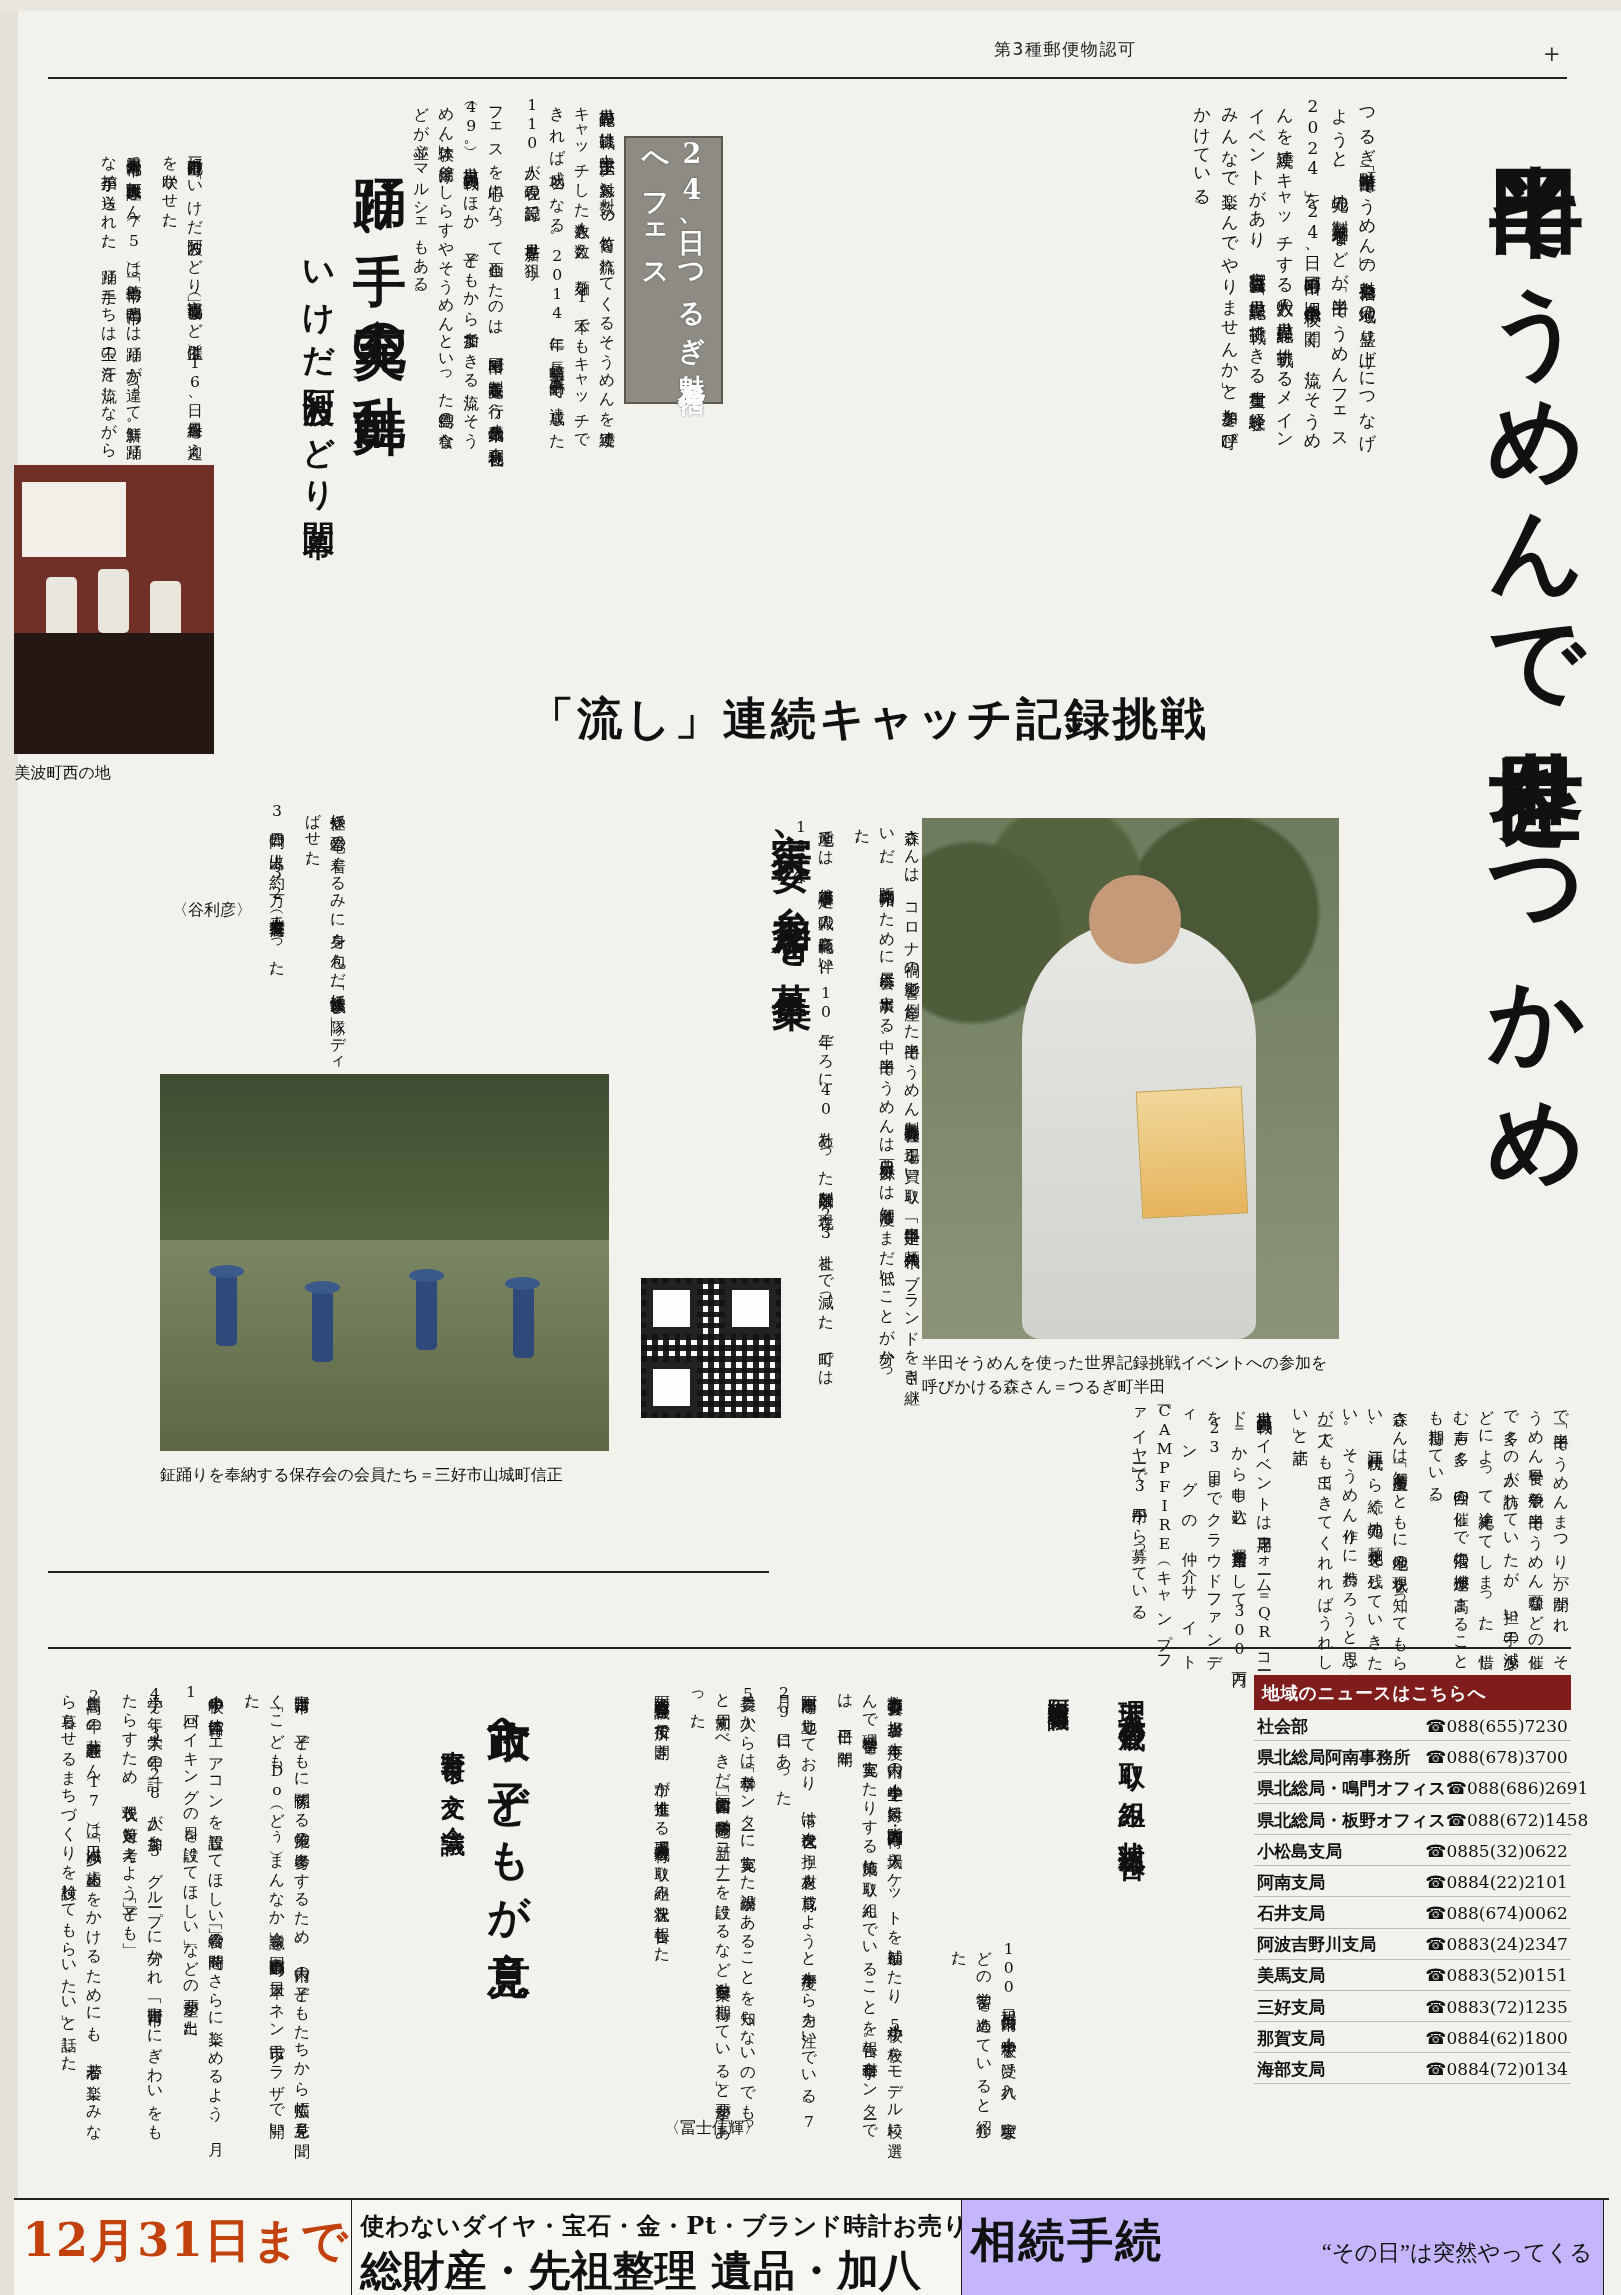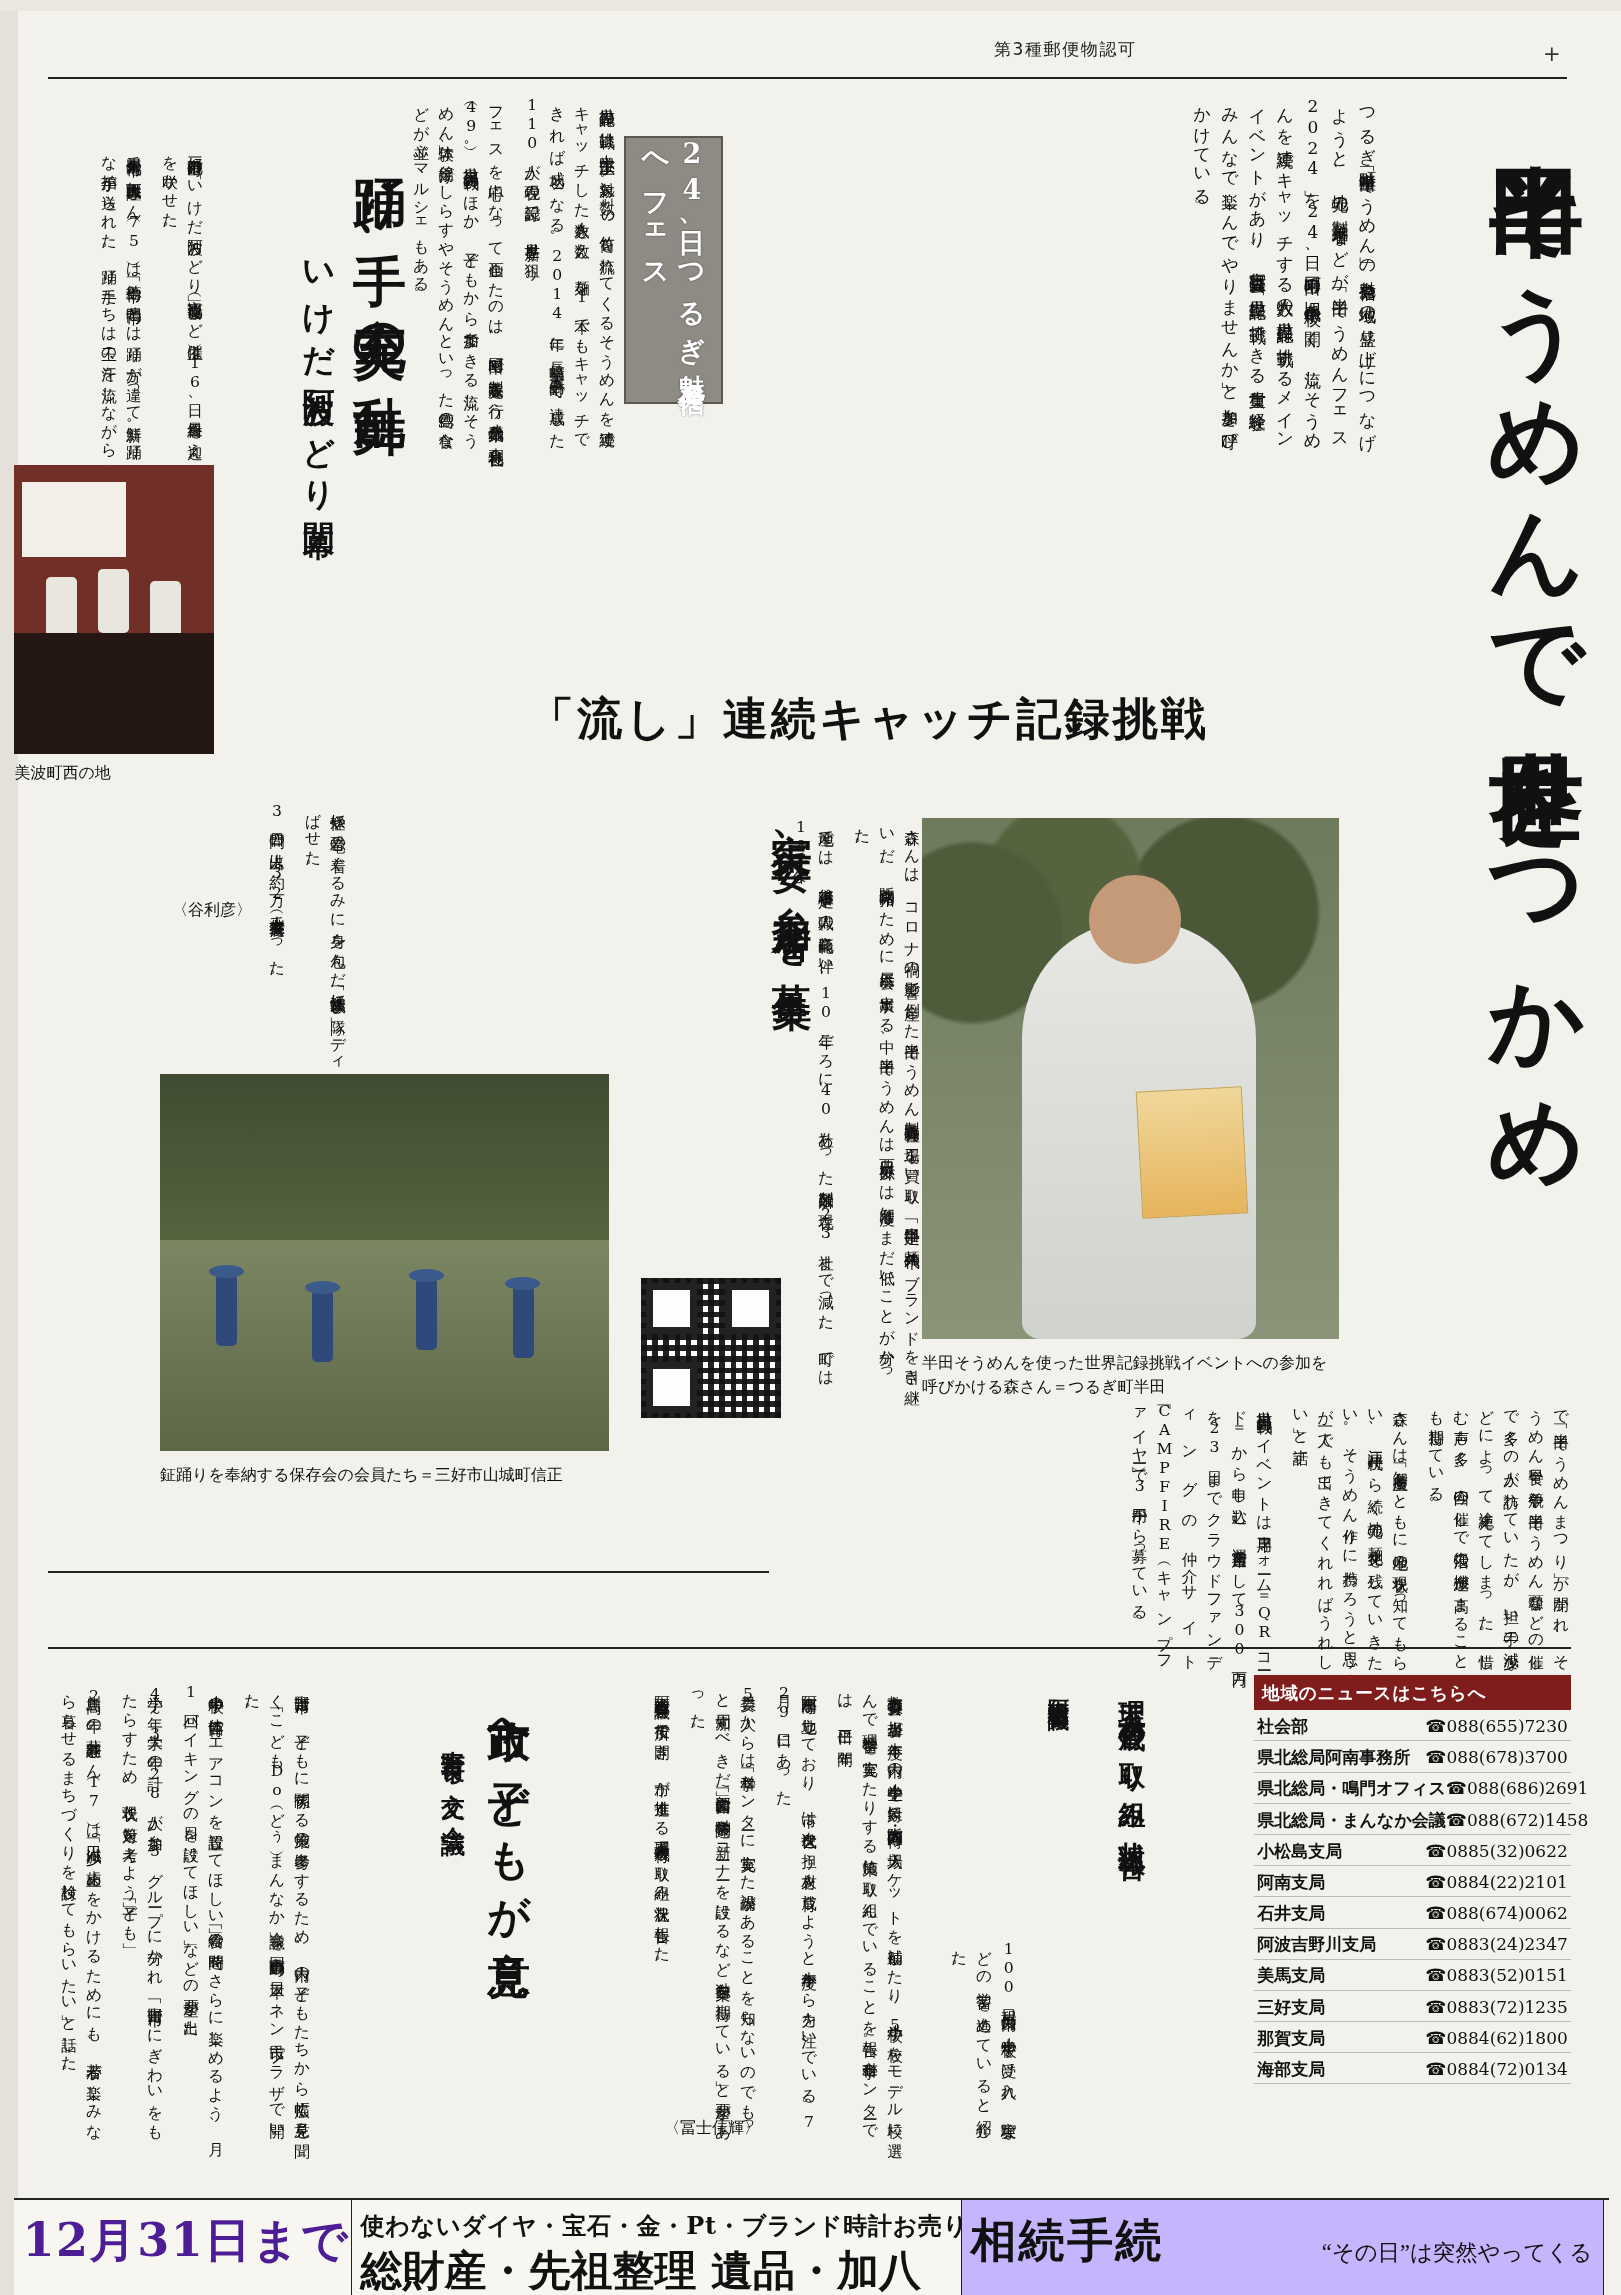--- a/index.html
+++ b/index.html
@@ -209,21 +209,21 @@
   }
   .ad{border-right:1.6px solid #222;height:100%;position:relative;}
   .ad .t{
     position:absolute;left:8px;top:9.6px;right:8px;
     font-family:"DejaVu Serif","Liberation Serif",serif;font-weight:bold;
     color:#111;white-space:nowrap;
   }
   #ad1{width:337px;background:#f7f6f1;}
   #ad2{width:609px;background:#f7f6f1;}
   #ad3{width:641px;background:#c4b5fd;}
-  #ad1 .t{font-size:46px;letter-spacing:1.6px;color:#4c1d95;}
+  #ad1 .t{font-size:46px;letter-spacing:1.6px;color:#c2410c;}
   #ad2 .t{font-size:24px;letter-spacing:0.8px;}
   #ad2 .t2{position:absolute;left:8px;top:43px;font-size:42px;font-weight:bold;font-family:"DejaVu Serif","Liberation Serif",serif;}
   #ad3 .t{font-size:46px;letter-spacing:2.4px;}
   #ad3 .t2{position:absolute;right:11.2px;top:37px;font-size:22.4px;font-family:Liberation Serif, serif;}
 
   
   #div-lower{position:absolute;left:48px;top:1647px;width:1523px;height:1.6px;background:#222;}
   #div-lower2{position:absolute;left:48px;top:1571px;width:721px;height:1.6px;background:#222;}
 
   
@@ -410,21 +410,21 @@
       </div>
       <div class="row">
         <span class="nm">県北総局阿南事務所</span>
         <span class="tel">☎088(678)3700</span>
       </div>
       <div class="row">
         <span class="nm">県北総局・鳴門オフィス</span>
         <span class="tel">☎088(686)2691</span>
       </div>
       <div class="row">
-        <span class="nm">県北総局・まんなか会議</span>
+        <span class="nm">県北総局・板野オフィス</span>
         <span class="tel">☎088(672)1458</span>
       </div>
       <div class="row">
         <span class="nm">小松島支局</span>
         <span class="tel">☎0885(32)0622</span>
       </div>
       <div class="row">
         <span class="nm">阿南支局</span>
         <span class="tel">☎0884(22)2101</span>
       </div>

